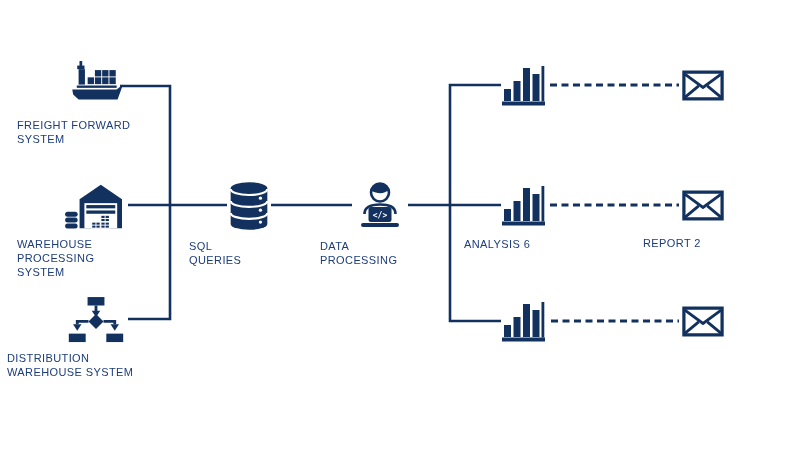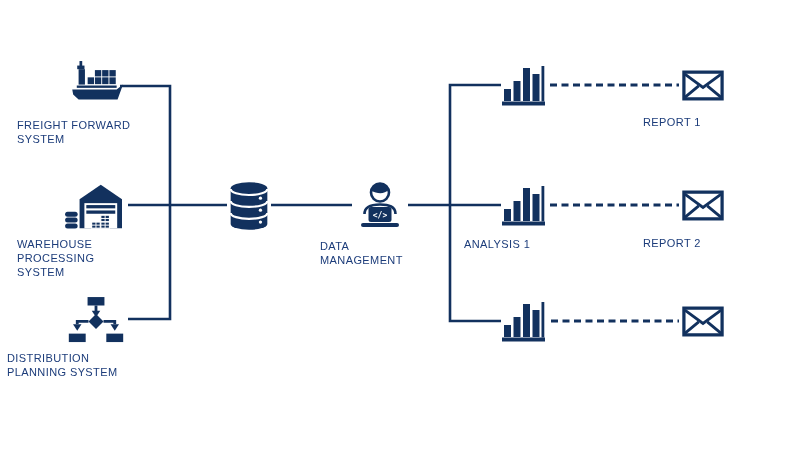--- a/index.html
+++ b/index.html
@@ -135,49 +135,50 @@
       <use href="#sym-warehouse"></use>
     </svg>
   <div class="node-label" style="left:17px; top:237px; width:160px">WAREHOUSE
 PROCESSING
 SYSTEM</div>
 
   <svg class="ic" style="left:66px; top:296px" width="60" height="49">
       <use href="#sym-flowchart"></use>
     </svg>
   <div class="node-label" style="left:7px; top:351px; width:180px">DISTRIBUTION
-PLANNING SYSTEM</div>
+WAREHOUSE SYSTEM</div>
 
   <svg class="ic" style="left:227px; top:180px" width="44" height="52">
       <use href="#sym-database"></use>
     </svg>
+  <div class="node-label" style="left:189px; top:239px; width:120px">SQL
+QUERIES</div>
 
   <svg class="ic" style="left:352px; top:180px" width="56" height="50">
       <use href="#sym-developer"></use>
     </svg>
   <div class="node-label" style="left:320px; top:239px; width:120px">DATA
-MANAGEMENT</div>
+PROCESSING</div>
 
   <svg class="ic" style="left:501px; top:62px" width="46" height="46">
       <use href="#sym-barchart"></use>
     </svg>
 
   <svg class="ic" style="left:501px; top:182px" width="46" height="46">
       <use href="#sym-barchart"></use>
     </svg>
-  <div class="node-label" style="left:464px; top:237px; width:120px">ANALYSIS 1</div>
+  <div class="node-label" style="left:464px; top:237px; width:120px">ANALYSIS 6</div>
 
   <svg class="ic" style="left:501px; top:298px" width="46" height="46">
       <use href="#sym-barchart"></use>
     </svg>
 
   <svg class="ic" style="left:682px; top:70px" width="42" height="31">
       <use href="#sym-envelope"></use>
     </svg>
-  <div class="node-label" style="left:643px; top:115px; width:120px">REPORT 1</div>
 
   <svg class="ic" style="left:682px; top:190px" width="42" height="31">
       <use href="#sym-envelope"></use>
     </svg>
   <div class="node-label" style="left:643px; top:236px; width:120px">REPORT 2</div>
 
   <svg class="ic" style="left:682px; top:306px" width="42" height="31">
       <use href="#sym-envelope"></use>
     </svg>
 

